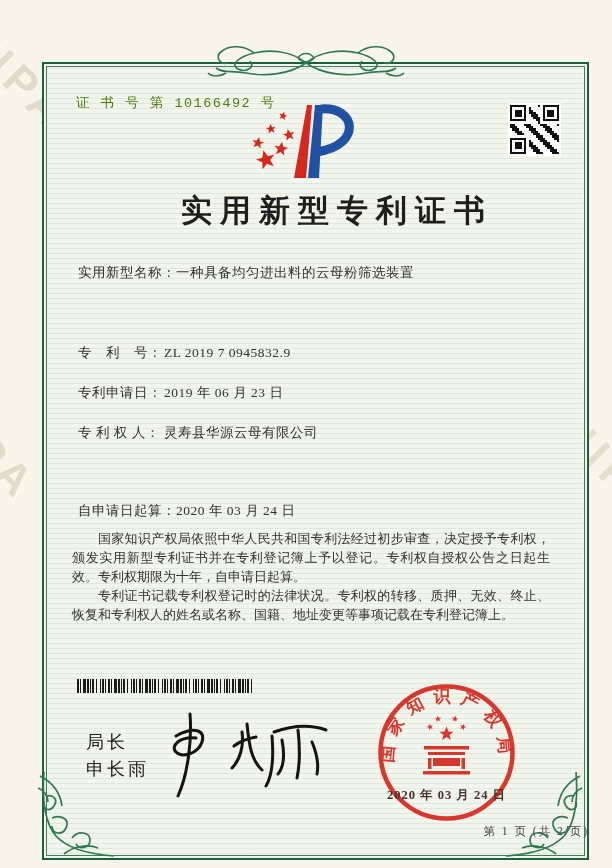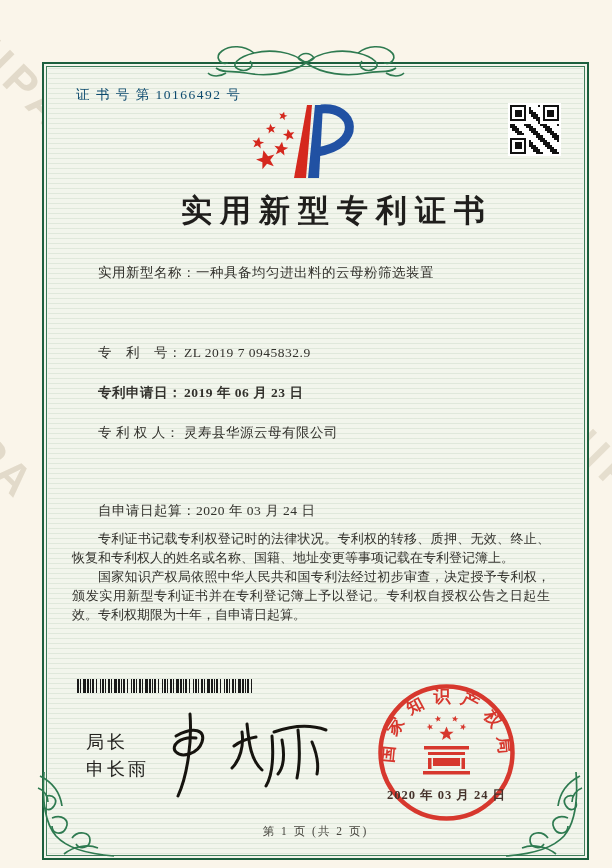--- a/index.html
+++ b/index.html
@@ -14,29 +14,29 @@
   
   .frame{position:absolute;left:42px;top:62px;width:543px;height:794px;
          border:2.5px solid #1c5f3d;background:#f2f5ec;}
   .frame::before{content:"";position:absolute;inset:2px;border:1px solid #3f7d5a;pointer-events:none;}
   .guilloche{position:absolute;inset:4px;
       background:repeating-linear-gradient(0deg, rgba(125,165,130,0.16) 0 1px, rgba(255,255,255,0) 1px 5px);}
 
   .ornament{position:absolute;pointer-events:none;}
 
   
-  .certno{position:absolute;left:76px;top:86px;font-size:13.5px;letter-spacing:1.5px;color:#0c4a6e;}
+  .certno{position:absolute;left:76px;top:94px;font-size:13.5px;letter-spacing:1.5px;color:#4d7c0f;font-family:Liberation Mono, monospace;}
   .logo{position:absolute;left:250px;top:100px;width:115px;height:82px;}
   .qr{position:absolute;left:508px;top:103px;width:49px;height:49px;background:#fff;padding:2px;}
   .qr svg{display:block;width:100%;height:100%;}
   .title{position:absolute;left:42px;top:190px;width:590px;text-align:center;
          font-size:31px;font-weight:700;letter-spacing:8px;color:#1f1e1c;}
 
   
-  .row{position:absolute;left:78px;font-size:13.5px;color:#33322d;letter-spacing:0.5px;white-space:nowrap;margin-left:20px;}
+  .row{position:absolute;left:78px;font-size:13.5px;color:#33322d;letter-spacing:0.5px;white-space:nowrap;}
   .flabel{display:inline-block;min-width:86px;}
   .pair2{position:absolute;left:235px;top:0;white-space:nowrap;}
 
   
   .paras{position:absolute;left:72px;top:529px;width:478px;font-size:13px;line-height:19px;
          color:#33322d;text-align:justify;}
   .paras p{margin:0;text-indent:2em;}
 
   
   .barcode{position:absolute;left:77px;top:679px;width:178px;height:14px;}
@@ -45,21 +45,21 @@
   .sig-titles{position:absolute;left:86px;top:729px;font-family:"Liberation Sans","DejaVu Sans",sans-serif;
               font-size:18px;color:#23221f;letter-spacing:3px;line-height:27px;}
   .signature{position:absolute;left:150px;top:702px;width:200px;height:100px;}
 
   
   .seal{position:absolute;left:376px;top:682px;width:141px;height:141px;opacity:0.92;}
   .seal svg{display:block;width:100%;height:100%;}
   .seal-date{position:absolute;left:376px;top:787px;width:141px;text-align:center;
              font-size:12.5px;letter-spacing:1px;color:#45322b;font-weight:700;}
 
-  .footer{position:absolute;left:42px;top:824px;width:547px;text-align:center;
+  .footer{position:absolute;left:42px;top:824px;width:547px;text-align:right;
           font-size:11.5px;letter-spacing:2px;color:#47463f;}
 </style>
 </head>
 <body>
 
 <div id="page">
 
   <div class="wm" style="left:-40px;top:-14px;">CNIPA</div>
   <div class="wm" style="left:350px;top:238px;font-size:40px;color:rgba(150,150,138,0.22);">CNIPA</div>
   <div class="wm" style="left:-72px;top:356px;">CNIPA</div>
@@ -258,33 +258,33 @@
   </div>
 
   <div class="title">实用新型专利证书</div>
 
   <div class="row" style="top:264px;">
     <span class="flabel">实用新型名称：</span><span>一种具备均匀进出料的云母粉筛选装置</span>
   </div>
   <div class="row" style="top:344px;">
     <span class="flabel">专　利　号：</span><span>ZL 2019 7 0945832.9</span>
   </div>
-  <div class="row" style="top:384px;font-weight:bold;">
+  <div class="row" style="top:384px;">
     <span class="flabel">专利申请日：</span><span>2019 年 06 月 23 日</span>
   </div>
   <div class="row" style="top:424px;">
     <span class="flabel">专 利 权 人：</span><span>灵寿县华源云母有限公司</span>
   </div>
   <div class="row" style="top:502px;width:470px;">
     <span class="flabel">自申请日起算：</span><span>2020 年 03 月 24 日</span>
   </div>
 
   <div class="paras">
+    <p>国家知识产权局依照中华人民共和国专利法经过初步审查，决定授予专利权，颁发实用新型专利证书并在专利登记簿上予以登记。专利权自授权公告之日起生效。专利权期限为十年，自申请日起算。</p>
     <p>专利证书记载专利权登记时的法律状况。专利权的转移、质押、无效、终止、恢复和专利权人的姓名或名称、国籍、地址变更等事项记载在专利登记簿上。</p>
-    <p>国家知识产权局依照中华人民共和国专利法经过初步审查，决定授予专利权，颁发实用新型专利证书并在专利登记簿上予以登记。专利权自授权公告之日起生效。专利权期限为十年，自申请日起算。</p>
   </div>
 
   <svg class="barcode" viewBox="0 0 178 14" preserveAspectRatio="none" shape-rendering="crispEdges">
     <g fill="#1a1a1a" id="barcode-bars">
         <rect x="0" y="0" width="2" height="14"></rect>
         <rect x="3" y="0" width="1" height="14"></rect>
         <rect x="6" y="0" width="3" height="14"></rect>
         <rect x="10" y="0" width="2" height="14"></rect>
         <rect x="13" y="0" width="1" height="14"></rect>
         <rect x="15" y="0" width="2" height="14"></rect>

